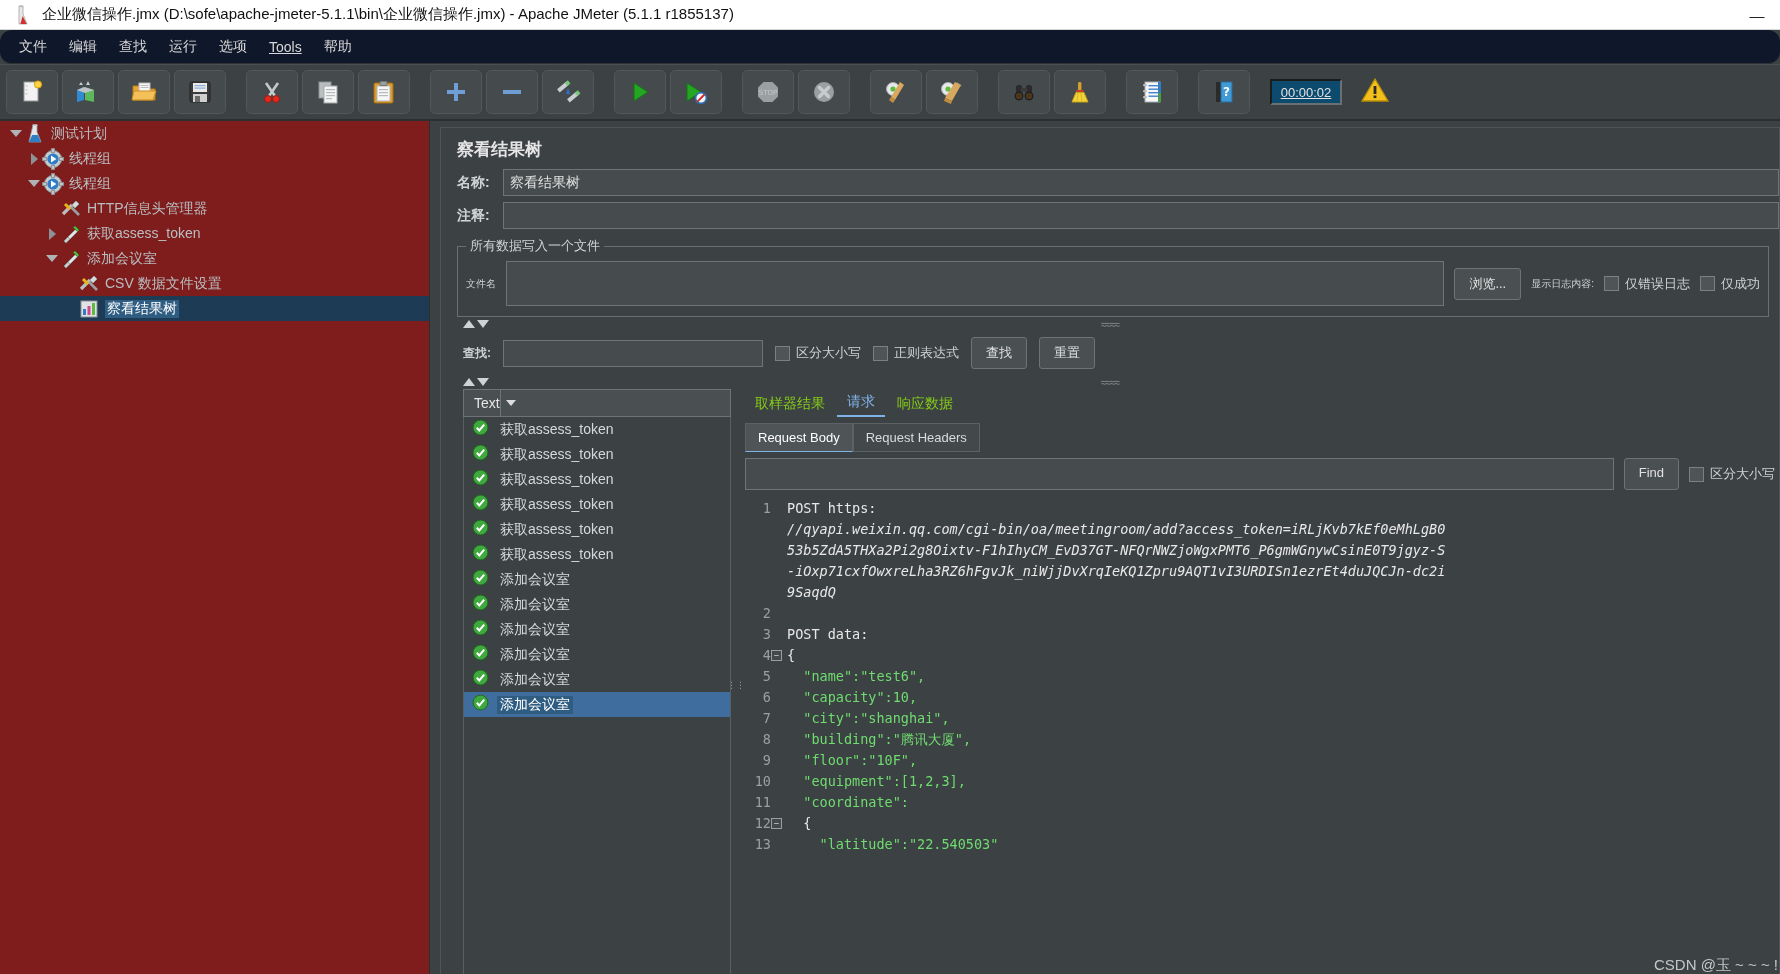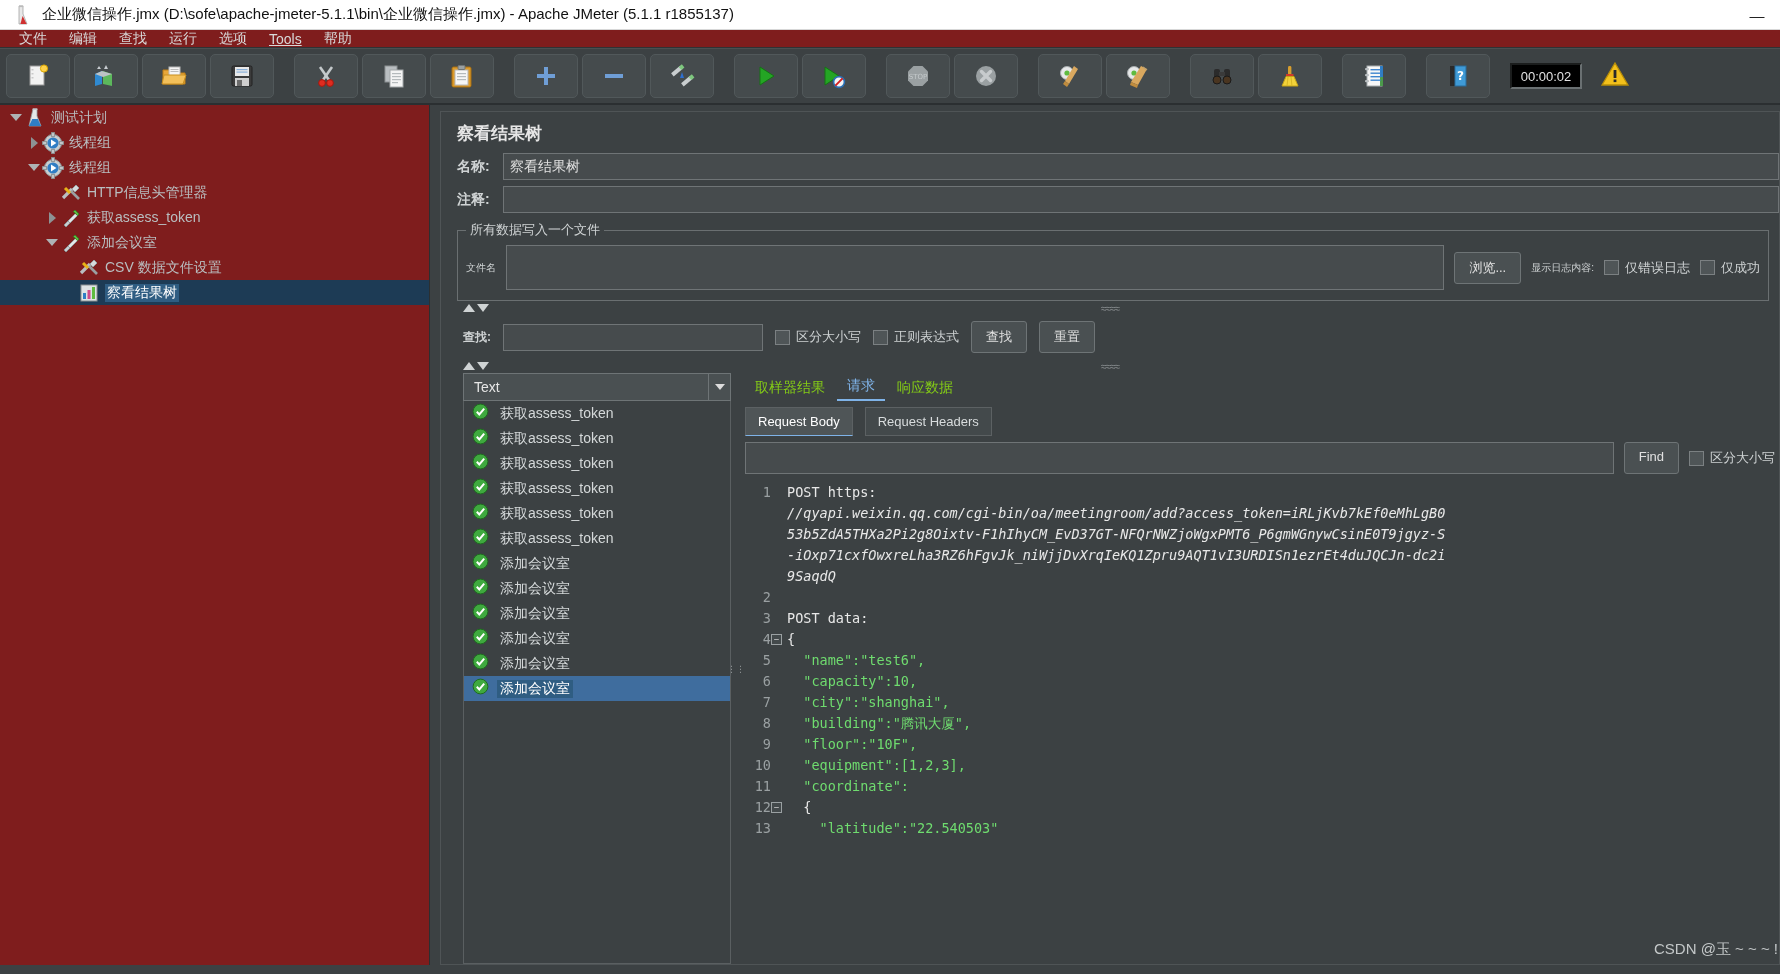--- a/index.html
+++ b/index.html
@@ -29,53 +29,54 @@
     position: absolute; right: 0; top: 0; height: 30px;
     display: flex; align-items: center;
   }
   #win-controls .wbtn {
     width: 46px; height: 30px; display: flex;
     align-items: center; justify-content: center;
     font-size: 15px; color: #222;
   }
   
   #menubar {
-    height: 18px; background: #7f1d1d;
+    height: 34px; background: #0f172a;
     display: flex; align-items: center;
-    padding-left: 8px; border-bottom: 1px solid #2f3335;
+    padding-left: 8px; border-bottom: 1px solid #2f3335; border-radius: 12px;
   }
   #menubar .mi {
     color: #d8d8d8; font-size: 14px;
     padding: 3px 11px; white-space: nowrap;
   }
   #menubar .mi u { text-decoration: underline; }
   
   #toolbar {
     height: 56px; background: #3c4143;
     display: flex; align-items: center;
     padding: 0 6px; gap: 4px;
     border-bottom: 1px solid #2b2f31;
     border-top: 1px solid #4a4f51;
     position: relative;
   }
   .tbtn {
-    width: 64px; height: 44px; border-radius: 5px;
+    width: 52px; height: 44px; border-radius: 5px;
     background: #454b4d; border: 1px solid #51585a;
     display: flex; align-items: center; justify-content: center;
     flex: 0 0 auto;
   }
   .tbtn.sep-left { margin-left: 16px; }
   .tbtn svg { display: block; }
   #timer-box {
     margin-left: 16px;
     width: 72px; height: 26px;
-    background: #000000; border: 2px inset #6a7072;
+    background: #0c4a6e; border: 2px inset #6a7072;
     color: #e2e2e2; font-size: 13px;
     display: flex; align-items: center; justify-content: center;
     font-family: "Liberation Sans", sans-serif;
+    text-decoration: underline;
   }
   #warn-icon { margin-left: 14px; }
   
   #main {
     display: flex; height: calc(974px - 30px - 26px - 57px);
     background: #3c4143;
   }
   
   #treepanel {
     width: 430px; flex: 0 0 430px;
@@ -153,42 +154,42 @@
   .findbar .lbl { font-size: 12px; color: #cfd3d4; font-weight: bold;}
   .findinput { height: 27px; width: 260px; background: #464b4d; border: 1px solid #6f7476; }
   
   #lower { display: flex; flex: 1 1 auto; min-height: 0; padding-left: 6px;}
   #resultlist {
     width: 268px; flex: 0 0 268px; display: flex; flex-direction: column;
     margin-left: 16px;
   }
   .combo {
     height: 28px; background: #4a5052; border: 1px solid #6e7476;
-    display: flex; align-items: center; justify-content: space-between;
+    display: flex; align-items: center; 
     padding: 0 0 0 10px; color: #e6e6e6; font-size: 14px;
   }
   .combo .arrowbox {
     width: 22px; height: 26px; border-left: 1px solid #6e7476;
     display: flex; align-items: center; justify-content: center;
   }
   .combo .cv { width:0;height:0;border-left:5px solid transparent;border-right:5px solid transparent;border-top:6px solid #dcdcdc; }
   .listbox {
     flex: 1 1 auto; background: #3c4143; border: 1px solid #5a5f61;
     border-top: none; overflow: hidden;
   }
   .lrow { display: flex; align-items: center; height: 25px; padding-left: 8px; gap: 8px; }
   .lrow .lname { font-size: 14px; color: #d5d9da; padding: 0 3px;}
   .lrow.sel { background: #3f6d9e; }
   .lrow.sel .lname { background: #2f5d82; color: #fff; }
   .vgrip { width: 10px; display: flex; align-items: center; justify-content: center; color: #8d9294; font-size: 9px; }
   #detail { flex: 1 1 auto; display: flex; flex-direction: column; min-width: 0; }
   .tabstrip { display: flex; align-items: flex-end; gap: 2px; padding-left: 4px; height: 28px;}
   .tab { font-size: 14px; color: #84cc16; padding: 4px 10px; }
   .tab.active { color: #7fb3e8; border-bottom: 2px solid #7fb3e8; }
-  .subtabs { display: flex; gap: 12px; padding: 6px 0 0 4px; }
+  .subtabs { display: flex; gap: 0; padding: 6px 0 0 4px; }
   .subtab {
     font-size: 13px; color: #d8dcdd; padding: 6px 12px;
     border: 1px solid #5c6163; background: #43494b;
   }
   .subtab.active { background: #4f5557; border-bottom-color: #7fb3e8; color: #ffffff; }
   .findrow2 { display: flex; gap: 10px; padding: 6px 4px 4px 4px; }
   .findrow2 .bigin { flex: 1 1 auto; height: 32px; background: #464b4d; border: 1px solid #6f7476; }
   .codearea {
     flex: 1 1 auto; display: flex; overflow: hidden;
     font-family: "DejaVu Sans Mono", "Liberation Mono", monospace;

